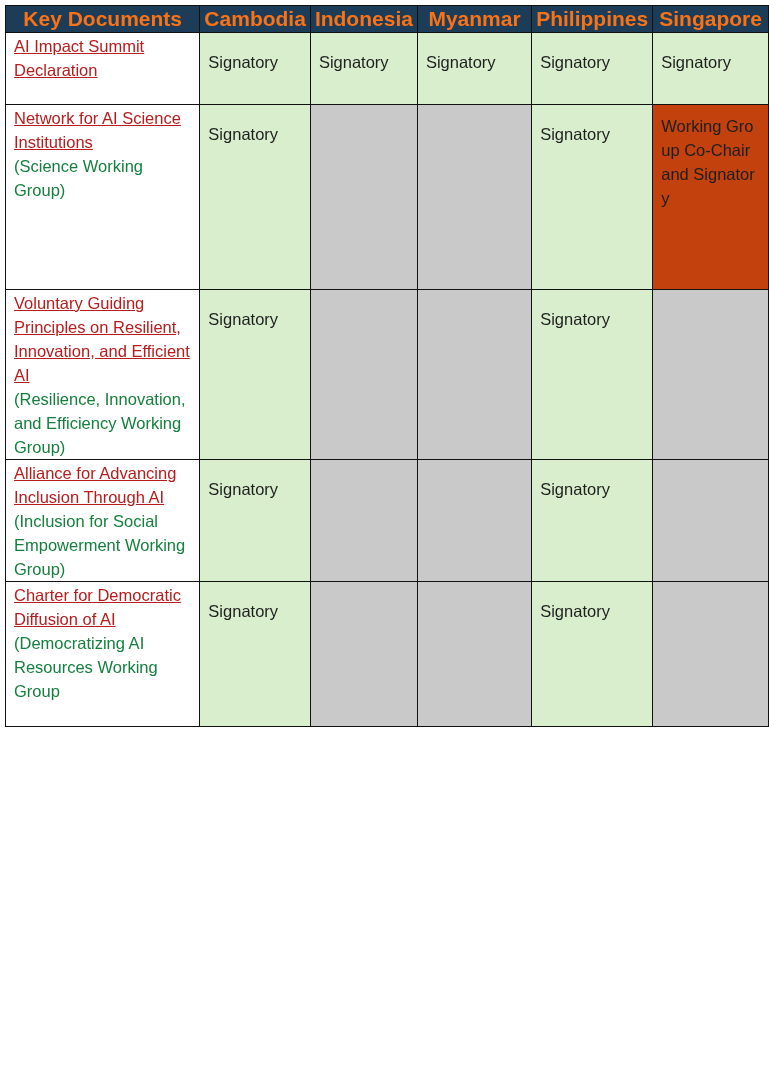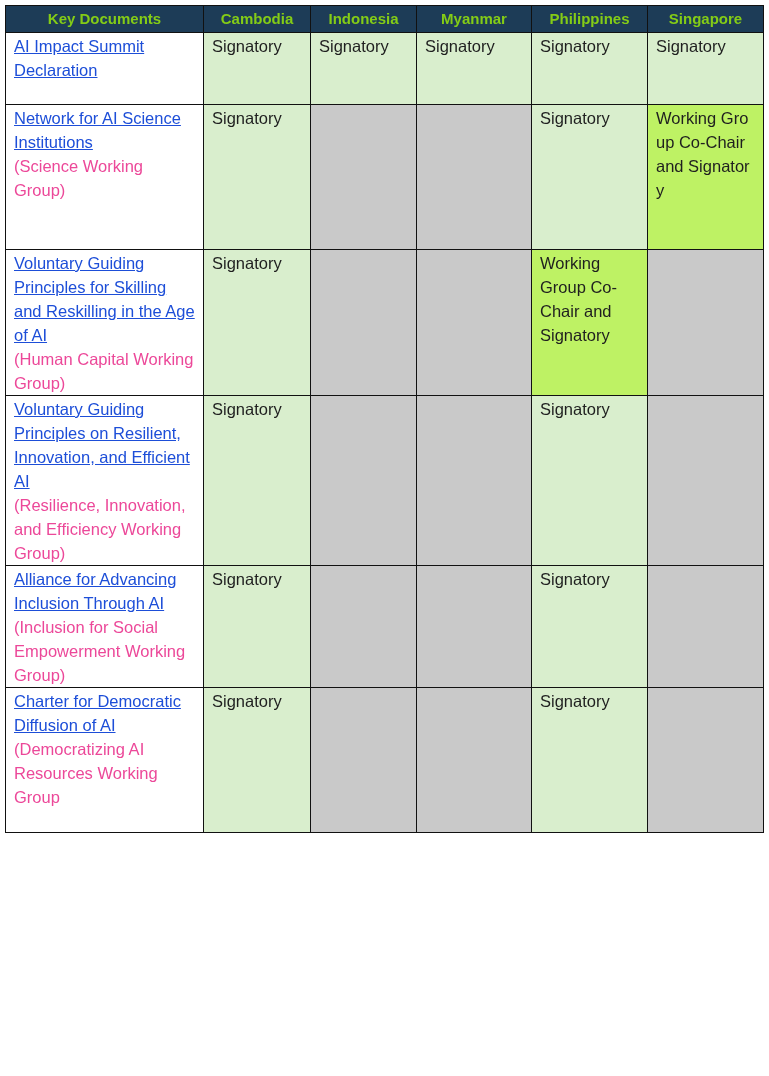--- a/index.html
+++ b/index.html
@@ -15,34 +15,34 @@
     }
     .doc-table th, .doc-table td {
       border: 1.5px solid #111111;
       vertical-align: top;
       padding: 0 8px;
       overflow: hidden;
       word-wrap: break-word;
     }
     .doc-table th {
       background: #1d3c57;
-      color: #84cc16;
+      color: #f97316;
       font-weight: bold;
       text-align: center;
       height: 26px;
       line-height: 26px;
       padding: 0 4px;
-      font-size: 15px;
+      font-size: 21px;
     }
     .doc-table td.doc-cell { background: #ffffff; padding: 1px 8px 0 8px; }
-    .doc-table td.status-signatory { background: #d9eecd; padding-top: 1px; }
-    .doc-table td.status-cochair { background: #bef264; padding-top: 1px; }
+    .doc-table td.status-signatory { background: #d9eecd; padding-top: 17px; }
+    .doc-table td.status-cochair { background: #c2410c; padding-top: 9px; }
     .doc-table td.status-none { background: #c9c9c9; }
-    .doc-link { color: #1d4ed8; text-decoration: underline; cursor: pointer; }
-    .doc-note { color: #ec4899; }
+    .doc-link { color: #b91c1c; text-decoration: underline; cursor: pointer; }
+    .doc-note { color: #15803d; }
     .col-doc { width: 198px; }
     .col-kh { width: 107px; }
     .col-id { width: 106px; }
     .col-mm { width: 115px; }
     .col-ph { width: 116px; }
     .col-sg { width: 116px; }
     .sg-cochair { word-break: break-all; }
   </style>
 </head>
 <body>
@@ -72,43 +72,32 @@
       <td class="doc-cell">
         <a class="doc-link">AI Impact Summit Declaration</a>
       </td>
       <td class="status-signatory">Signatory</td>
       <td class="status-signatory">Signatory</td>
       <td class="status-signatory">Signatory</td>
       <td class="status-signatory">Signatory</td>
       <td class="status-signatory">Signatory</td>
     </tr>
 
-    <tr style="height:145px">
+    <tr style="height:185px">
       <td class="doc-cell">
         <a class="doc-link">Network for AI Science Institutions</a><br>
         <span class="doc-note">(Science Working Group)</span>
       </td>
       <td class="status-signatory">Signatory</td>
       <td class="status-none"></td>
       <td class="status-none"></td>
       <td class="status-signatory">Signatory</td>
       <td class="status-cochair sg-cochair">Working Group Co-Chair and Signatory</td>
     </tr>
 
-    <tr style="height:145px">
-      <td class="doc-cell">
-        <a class="doc-link">Voluntary Guiding Principles for Skilling and Reskilling in the Age of AI</a><br>
-        <span class="doc-note">(Human Capital Working Group)</span>
-      </td>
-      <td class="status-signatory">Signatory</td>
-      <td class="status-none"></td>
-      <td class="status-none"></td>
-      <td class="status-cochair">Working Group Co-Chair and Signatory</td>
-      <td class="status-none"></td>
-    </tr>
 
 
 
     <tr style="height:168px">
       <td class="doc-cell">
         <a class="doc-link">Voluntary Guiding Principles on Resilient, Innovation, and Efficient AI</a><br>
         <span class="doc-note">(Resilience, Innovation, and Efficiency Working Group)</span>
       </td>
       <td class="status-signatory">Signatory</td>
       <td class="status-none"></td>

